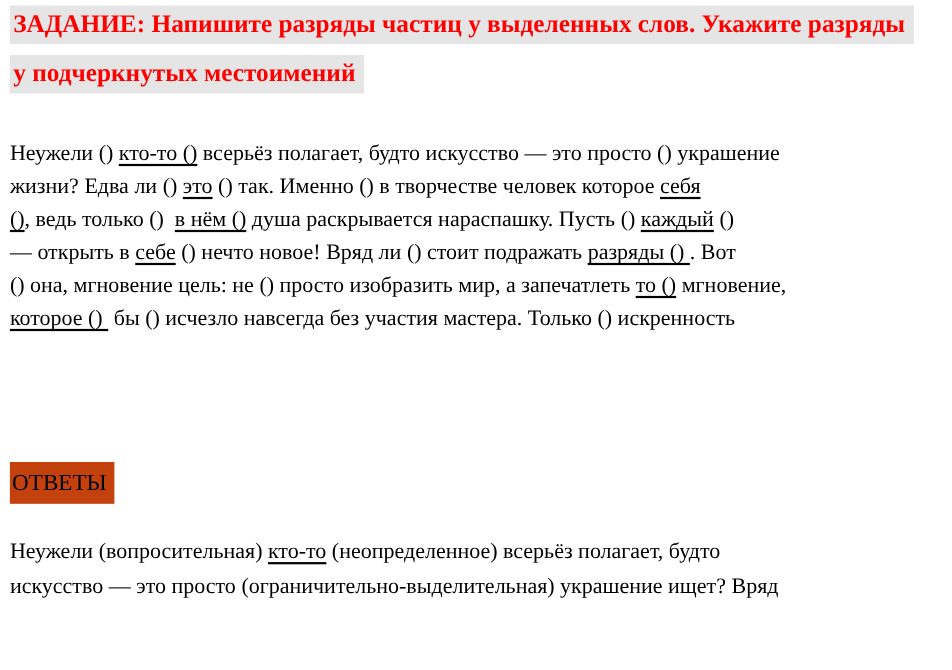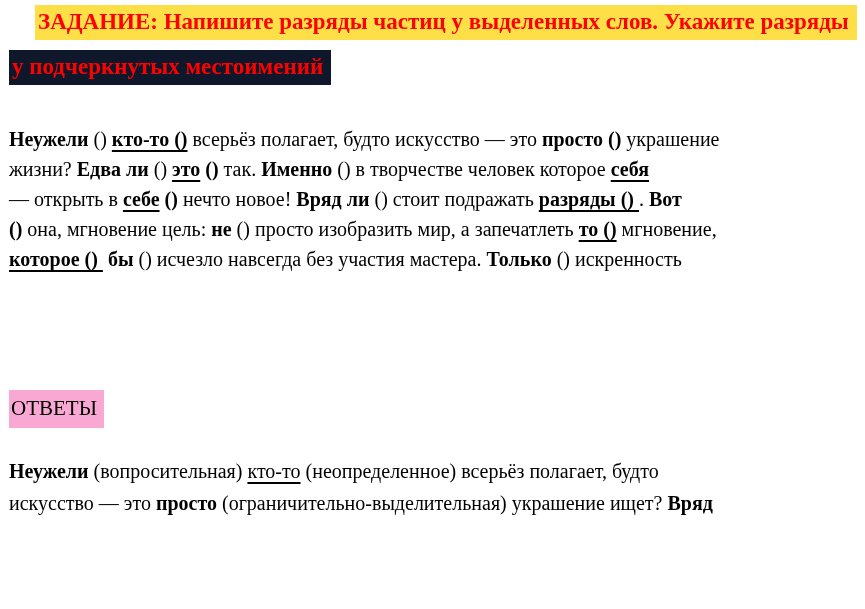--- a/index.html
+++ b/index.html
@@ -29,54 +29,55 @@
   
   .para { margin: 0; }
   .para .line {
     white-space: pre;
     font-size: 20px;
   }
   .task { margin-top: 39px; }
   .task .line { line-height: 30px; height: 30px; }
   .answers { margin-top: 27px; }
   .answers .line { line-height: 32px; height: 32px; }
-  .b { font-weight: bold; }
+  .b { font-weight: normal; }
   .u {
     text-decoration: underline;
     text-decoration-thickness: 2px;
     text-underline-offset: 4px;
   }
   
   .answers-label-wrap { margin-top: 116px; line-height: 31px; }
   .answers-label {
     display: inline-block;
     font-size: 21px;
     padding: 3px 7px 4px 2px;
   }
 </style>
 </head>
 <body style="background: rgb(255, 255, 255); color: rgb(0, 0, 0);">
 
 <div class="content">
 
   <h1 class="heading" style="color: rgb(255, 0, 0);">
-    <div class="hline"><span class="hl" style="background: #fde047; margin-left: 26px;">ЗАДАНИЕ: Напишите разряды частиц у выделенных слов. Укажите разряды</span></div>
-    <div class="hline"><span class="hl" style="background: #0f172a;">у подчеркнутых местоимений</span></div>
+    <div class="hline"><span class="hl" style="background: #e5e5e5;">ЗАДАНИЕ: Напишите разряды частиц у выделенных слов. Укажите разряды</span></div>
+    <div class="hline"><span class="hl" style="background: #e5e5e5;">у подчеркнутых местоимений</span></div>
   </h1>
 
   <div class="para task">
       <div class="line"><span class="b">Неужели</span><span> () </span><span class="b u">кто-то ()</span><span> всерьёз полагает, будто искусство — это </span><span class="b">просто</span><span> </span><span class="b">()</span><span> украшение</span></div>
       <div class="line"><span>жизни? </span><span class="b">Едва ли</span><span> () </span><span class="b u">это</span><span> </span><span class="b">()</span><span> так. </span><span class="b">Именно</span><span> () в творчестве человек которое </span><span class="b u">себя</span></div>
+      <div class="line"><span class="b u">()</span><span>, ведь </span><span class="b">только ()</span><span>  </span><span class="b u">в нём ()</span><span> душа раскрывается нараспашку. </span><span class="b">Пусть</span><span> () </span><span class="b u">каждый</span><span> </span><span class="b">()</span></div>
       <div class="line"><span>— открыть в </span><span class="b u">себе</span><span> </span><span class="b">()</span><span> нечто новое! </span><span class="b">Вряд ли</span><span> () стоит подражать </span><span class="b u">разряды () </span><span>. </span><span class="b">Вот</span></div>
       <div class="line"><span class="b">()</span><span> она, мгновение цель: </span><span class="b">не</span><span> () просто изобразить мир, а запечатлеть </span><span class="b u">то ()</span><span> мгновение,</span></div>
       <div class="line"><span class="b u">которое () </span><span> </span><span class="b">бы</span><span> () исчезло навсегда без участия мастера. </span><span class="b">Только</span><span> () искренность</span></div>
     </div>
 
   <div class="answers-label-wrap">
-    <span class="answers-label" style="background: #f9a8d4; color: rgb(0, 0, 0);">ОТВЕТЫ</span>
+    <span class="answers-label" style="background: #c2410c; color: rgb(0, 0, 0);">ОТВЕТЫ</span>
   </div>
 
   <div class="para answers">
       <div class="line"><span class="b">Неужели</span><span> (вопросительная) </span><span class="u">кто-то</span><span> (неопределенное) всерьёз полагает, будто</span></div>
       <div class="line"><span>искусство — это </span><span class="b">просто</span><span> (ограничительно-выделительная) украшение ищет? </span><span class="b">Вряд</span></div>
     </div>
 
 </div>
 
 </body></html>

